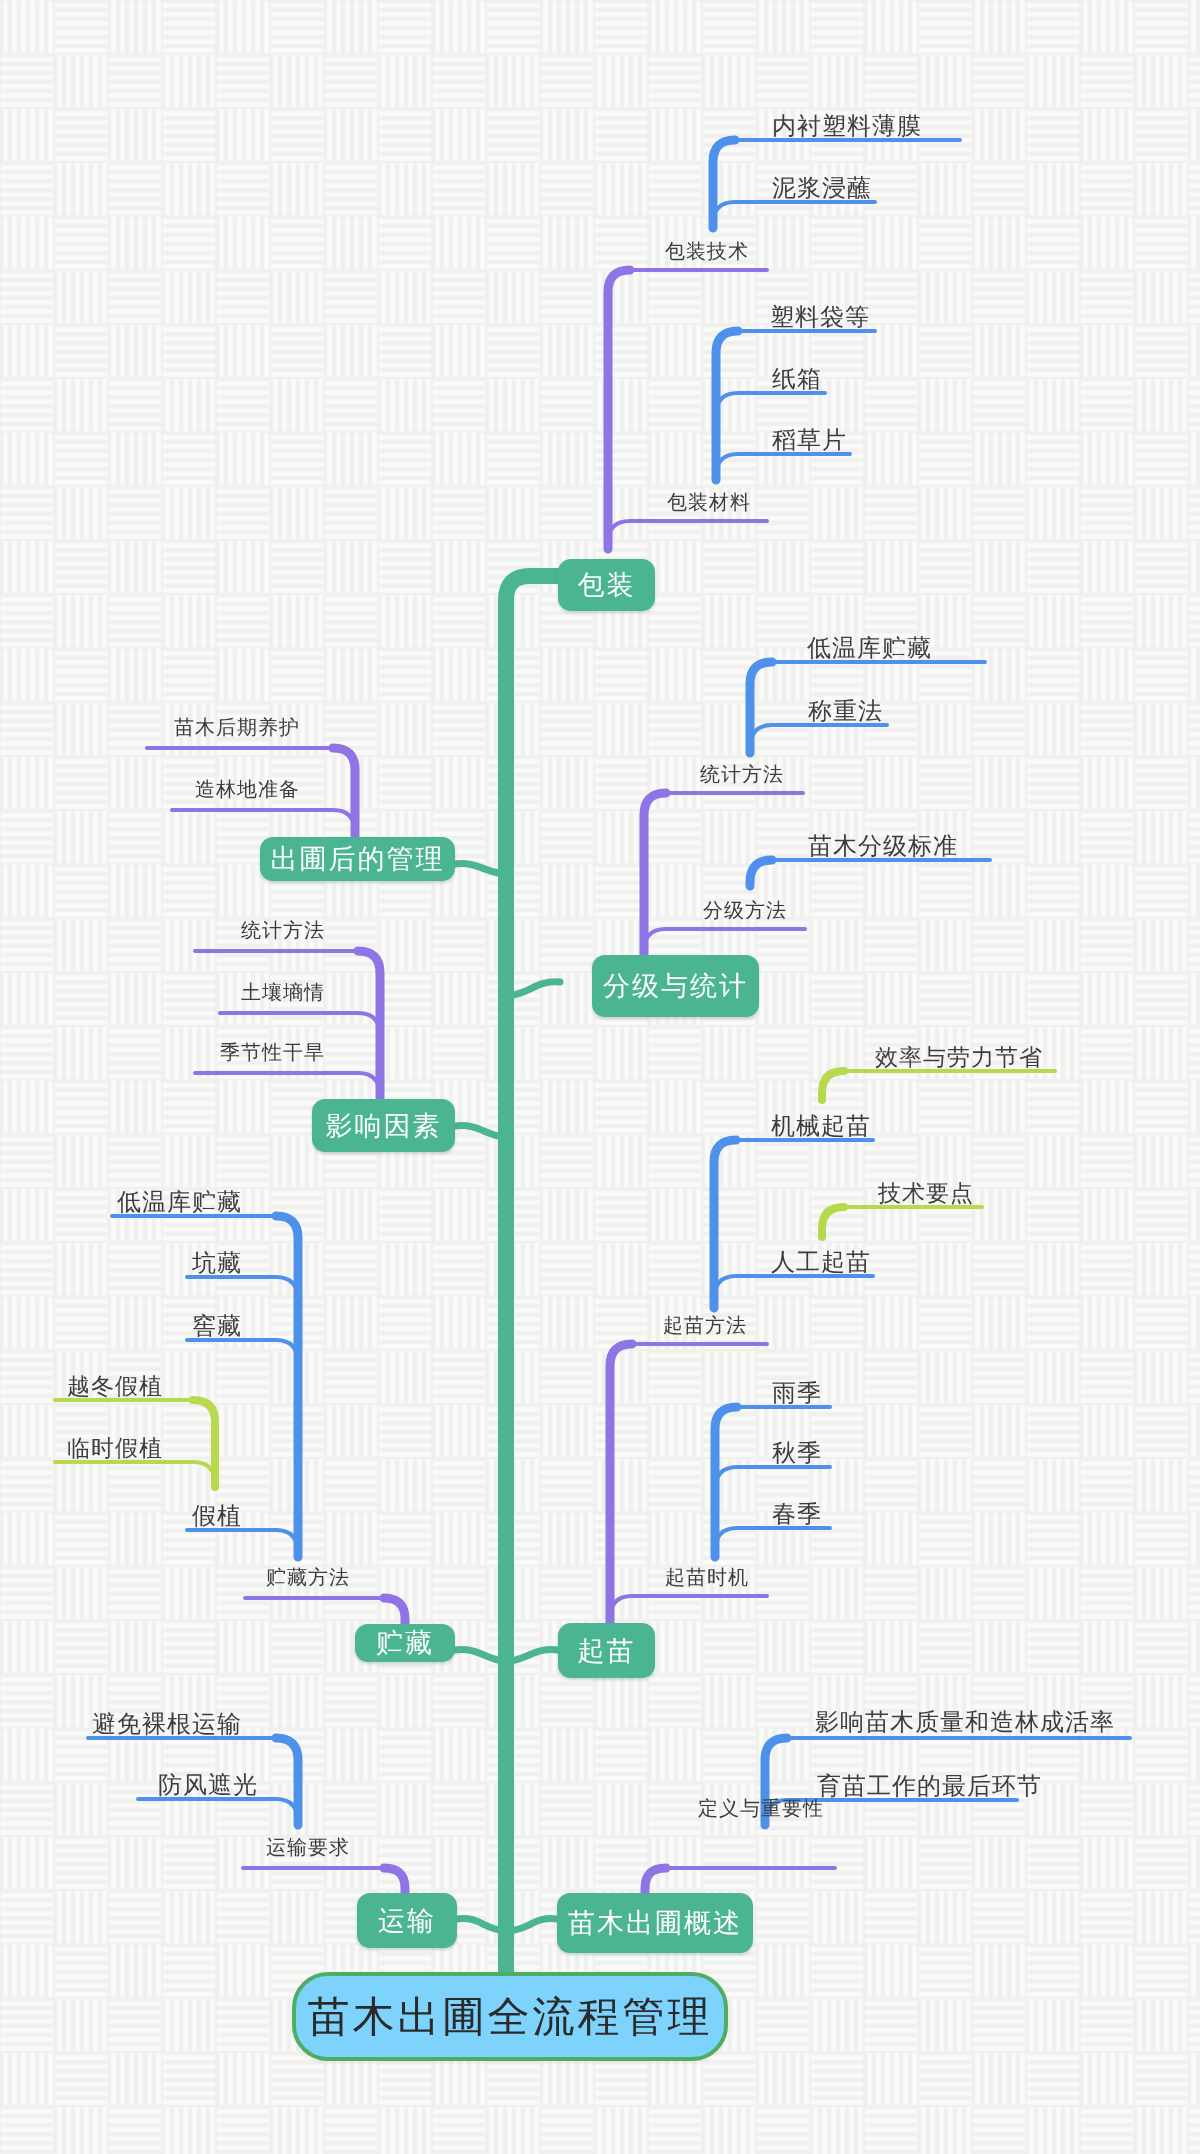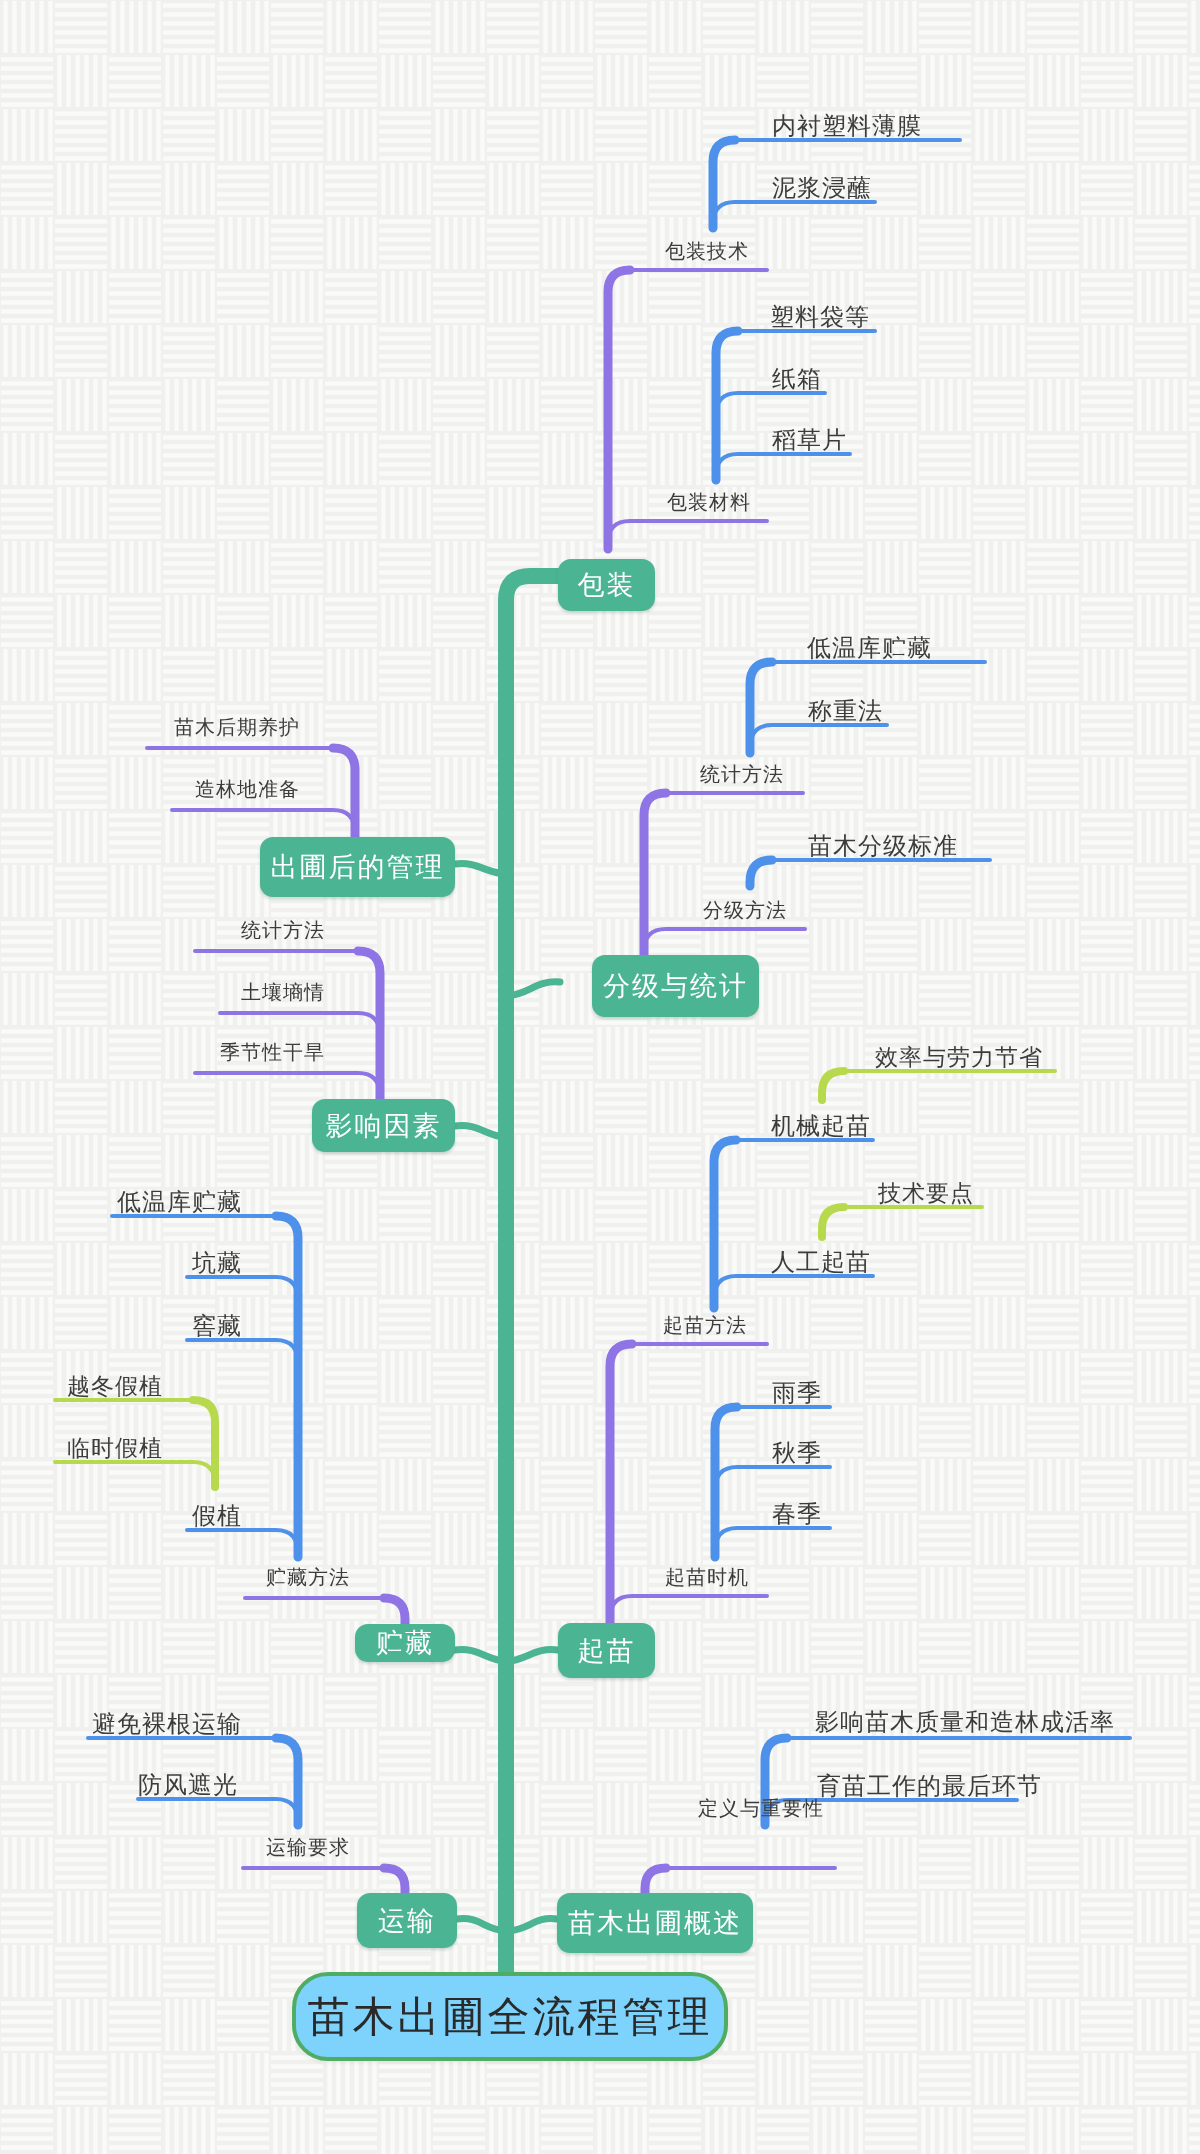--- a/index.html
+++ b/index.html
@@ -143,21 +143,21 @@
     <path stroke-width="4" d="M215,1484 Q215,1462 193,1462 H55"></path>
   </g>
 </svg>
 
 <div class="node" style="left:558px;top:559px;width:97px;height:52px">
     <span>包装</span>
   </div>
 <div class="node" style="left:592px;top:955px;width:167px;height:62px">
     <span>分级与统计</span>
   </div>
-<div class="node" style="left:260px;top:837px;width:195px;height:60px">
+<div class="node" style="left:260px;top:837px;width:195px;height:44px">
     <span>出圃后的管理</span>
   </div>
 <div class="node" style="left:312px;top:1099px;width:143px;height:53px">
     <span>影响因素</span>
   </div>
 <div class="node" style="left:558px;top:1623px;width:97px;height:55px">
     <span>起苗</span>
   </div>
 <div class="node" style="left:355px;top:1624px;width:100px;height:38px">
     <span>贮藏</span>
@@ -204,14 +204,14 @@
 <div class="lbl fs26" style="right:875px;top:981px">土壤墒情</div>
 <div class="lbl fs26" style="right:875px;top:1041px">季节性干旱</div>
 <div class="lbl fs24" style="right:958px;top:1188px">低温库贮藏</div>
 <div class="lbl fs24" style="right:958px;top:1249px">坑藏</div>
 <div class="lbl fs24" style="right:958px;top:1312px">窖藏</div>
 <div class="lbl fs23" style="right:1037px;top:1373px">越冬假植</div>
 <div class="lbl fs23" style="right:1037px;top:1435px">临时假植</div>
 <div class="lbl fs24" style="right:958px;top:1502px">假植</div>
 <div class="lbl fs26" style="right:850px;top:1566px">贮藏方法</div>
 <div class="lbl fs24" style="right:958px;top:1710px">避免裸根运输</div>
-<div class="lbl fs24" style="right:962px;top:1771px">防风遮光</div>
+<div class="lbl fs24" style="right:942px;top:1771px">防风遮光</div>
 <div class="lbl fs26" style="right:850px;top:1836px">运输要求</div>
 
 </body></html>

